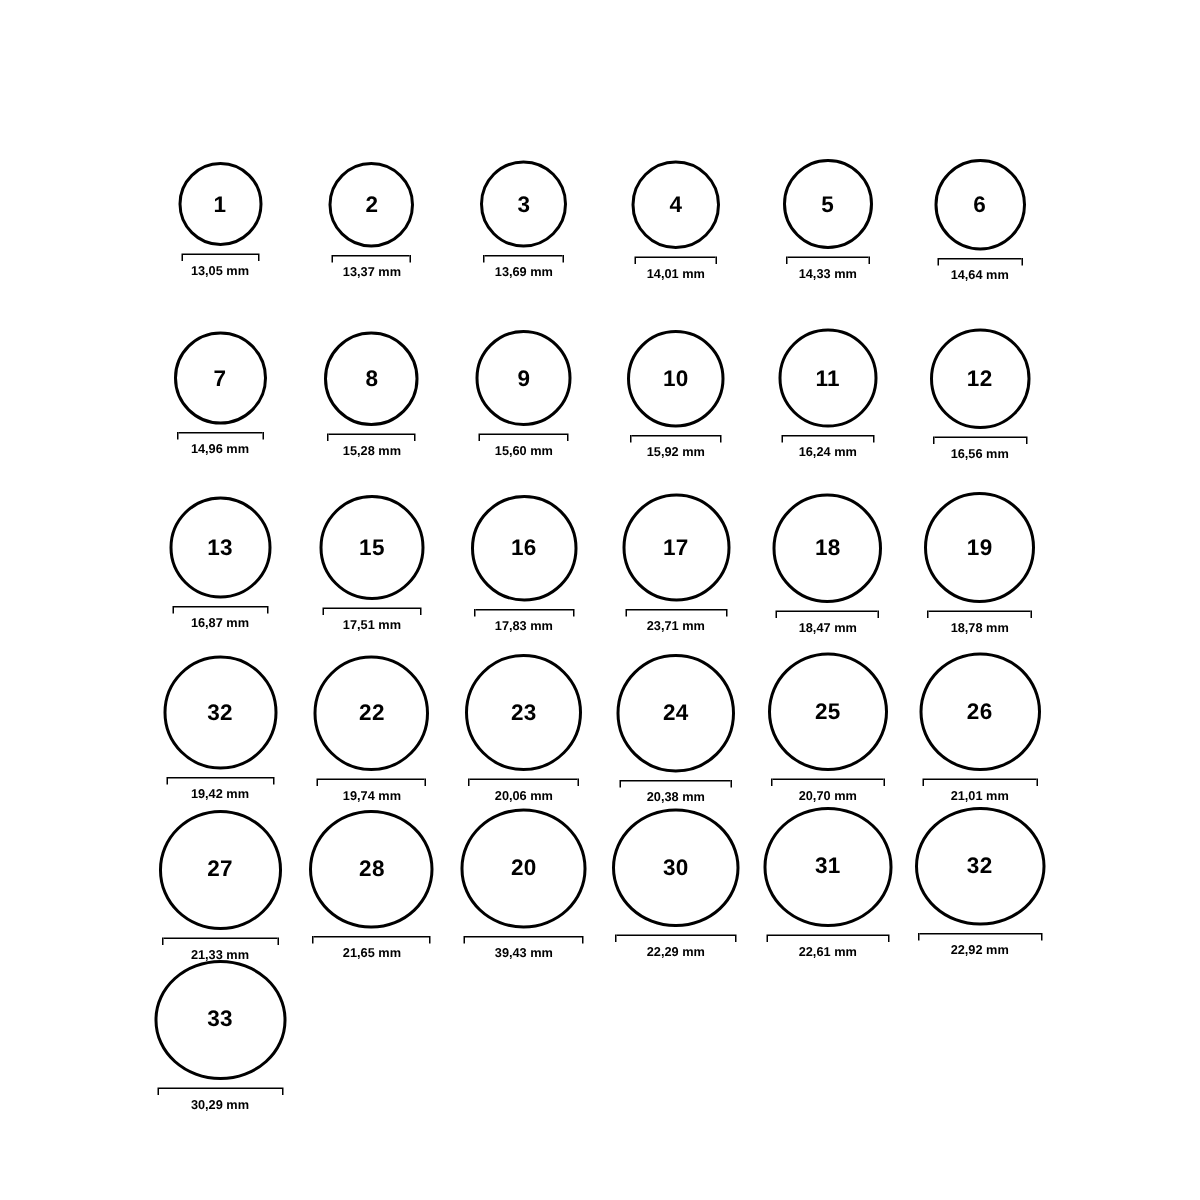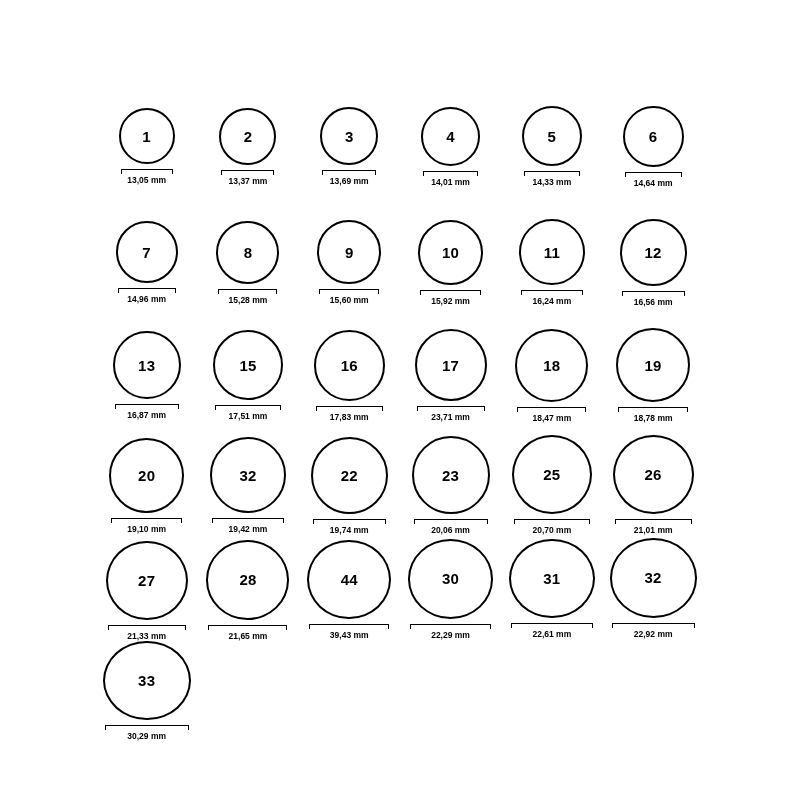--- a/index.html
+++ b/index.html
@@ -242,29 +242,20 @@
       </div>
       <div class="cell" style="padding-top: 7px;">
         <div class="ring" style="width: 70px; height: 70px;">
           <span class="ring-number">19</span>
         </div>
         <div class="measure">
           <div class="measure-bar" style="width: 70px;"></div>
           <div class="measure-label">18,78 mm</div>
         </div>
       </div>
-      <div class="cell" style="padding-top: 6.5px;">
-        <div class="ring" style="width: 71px; height: 71px;">
-          <span class="ring-number">20</span>
-        </div>
-        <div class="measure">
-          <div class="measure-bar" style="width: 71px;"></div>
-          <div class="measure-label">19,10 mm</div>
-        </div>
-      </div>
       <div class="cell" style="padding-top: 6px;">
         <div class="ring" style="width: 72px; height: 72px;">
           <span class="ring-number">32</span>
         </div>
         <div class="measure">
           <div class="measure-bar" style="width: 72px;"></div>
           <div class="measure-label">19,42 mm</div>
         </div>
       </div>
       <div class="cell" style="padding-top: 5.5px;">
@@ -278,20 +269,29 @@
       </div>
       <div class="cell" style="padding-top: 5px;">
         <div class="ring" style="width: 74px; height: 74px;">
           <span class="ring-number">23</span>
         </div>
         <div class="measure">
           <div class="measure-bar" style="width: 74px;"></div>
           <div class="measure-label">20,06 mm</div>
         </div>
       </div>
+      <div class="cell" style="padding-top: 4.5px;">
+        <div class="ring" style="width: 75px; height: 75px;">
+          <span class="ring-number">24</span>
+        </div>
+        <div class="measure">
+          <div class="measure-bar" style="width: 75px;"></div>
+          <div class="measure-label">20,38 mm</div>
+        </div>
+      </div>
       <div class="cell" style="padding-top: 4px;">
         <div class="ring" style="width: 76px; height: 76px;">
           <span class="ring-number">25</span>
         </div>
         <div class="measure">
           <div class="measure-bar" style="width: 76px;"></div>
           <div class="measure-label">20,70 mm</div>
         </div>
       </div>
       <div class="cell" style="padding-top: 3.5px;">
@@ -316,21 +316,21 @@
         <div class="ring" style="width: 79px; height: 79px;">
           <span class="ring-number">28</span>
         </div>
         <div class="measure">
           <div class="measure-bar" style="width: 79px;"></div>
           <div class="measure-label">21,65 mm</div>
         </div>
       </div>
       <div class="cell" style="padding-top: 2px;">
         <div class="ring" style="width: 80px; height: 80px;">
-          <span class="ring-number">44</span>
+          <span class="ring-number">20</span>
         </div>
         <div class="measure">
           <div class="measure-bar" style="width: 80px;"></div>
           <div class="measure-label">39,43 mm</div>
         </div>
       </div>
       <div class="cell" style="padding-top: 1.5px;">
         <div class="ring" style="width: 81px; height: 81px;">
           <span class="ring-number">30</span>
         </div>

